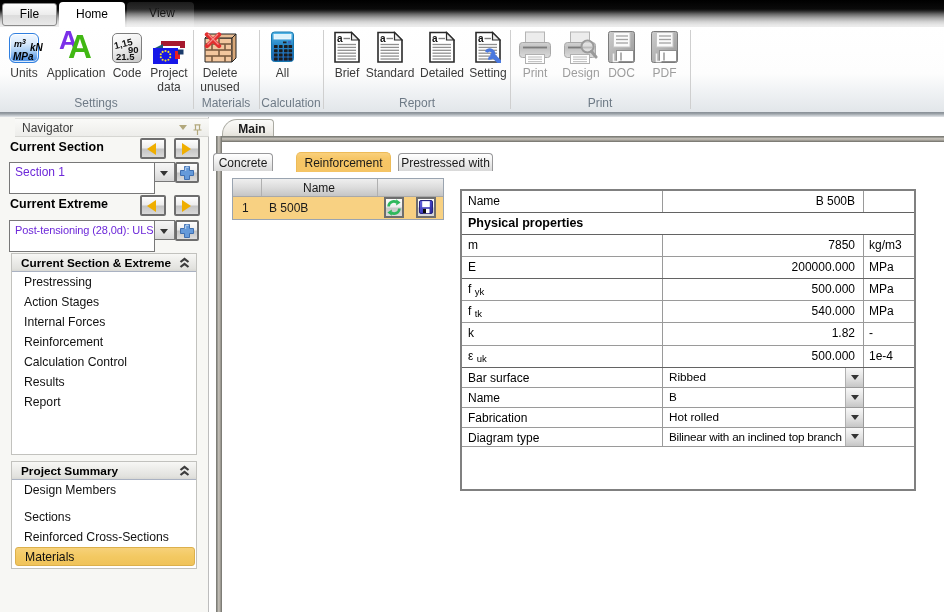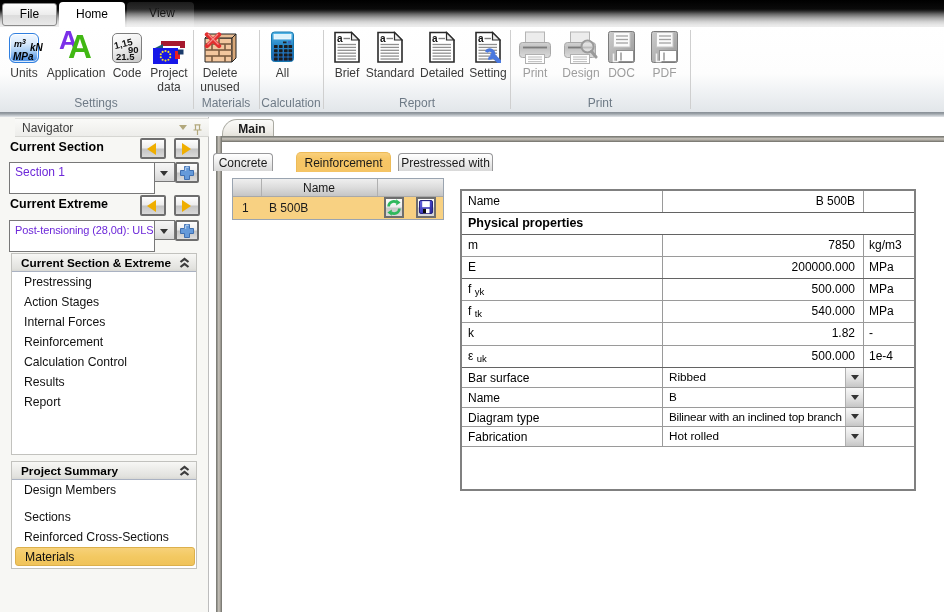--- a/index.html
+++ b/index.html
@@ -544,33 +544,33 @@
         </div>
       <div class="prow" style="height:20px">
           <div class="pdivl"></div>
           <div class="pdivr"></div>
           <div class="plab">Name</div>
           <div class="pcombo">B</div>
           <div class="pddbtn">
             <div class="tri" style="left:5px;top:7px;border:4px solid transparent;border-top:5px solid #333;"></div>
           </div>
         </div>
+      <div class="prow" style="height:20px">
+          <div class="pdivl"></div>
+          <div class="pdivr"></div>
+          <div class="plab">Fabrication</div>
+          <div class="pcombo">Hot rolled</div>
+          <div class="pddbtn">
+            <div class="tri" style="left:5px;top:7px;border:4px solid transparent;border-top:5px solid #333;"></div>
+          </div>
+        </div>
       <div class="prow" style="height:19px">
           <div class="pdivl"></div>
           <div class="pdivr"></div>
           <div class="plab">Diagram type</div>
           <div class="pcombo" style="letter-spacing:-0.22px">Bilinear with an inclined top branch</div>
           <div class="pddbtn">
             <div class="tri" style="left:5px;top:6px;border:4px solid transparent;border-top:5px solid #333;"></div>
           </div>
         </div>
-      <div class="prow" style="height:20px">
-          <div class="pdivl"></div>
-          <div class="pdivr"></div>
-          <div class="plab">Fabrication</div>
-          <div class="pcombo">Hot rolled</div>
-          <div class="pddbtn">
-            <div class="tri" style="left:5px;top:7px;border:4px solid transparent;border-top:5px solid #333;"></div>
-          </div>
-        </div>
     </div>
   </div>
 </div>
 
 </body></html>

